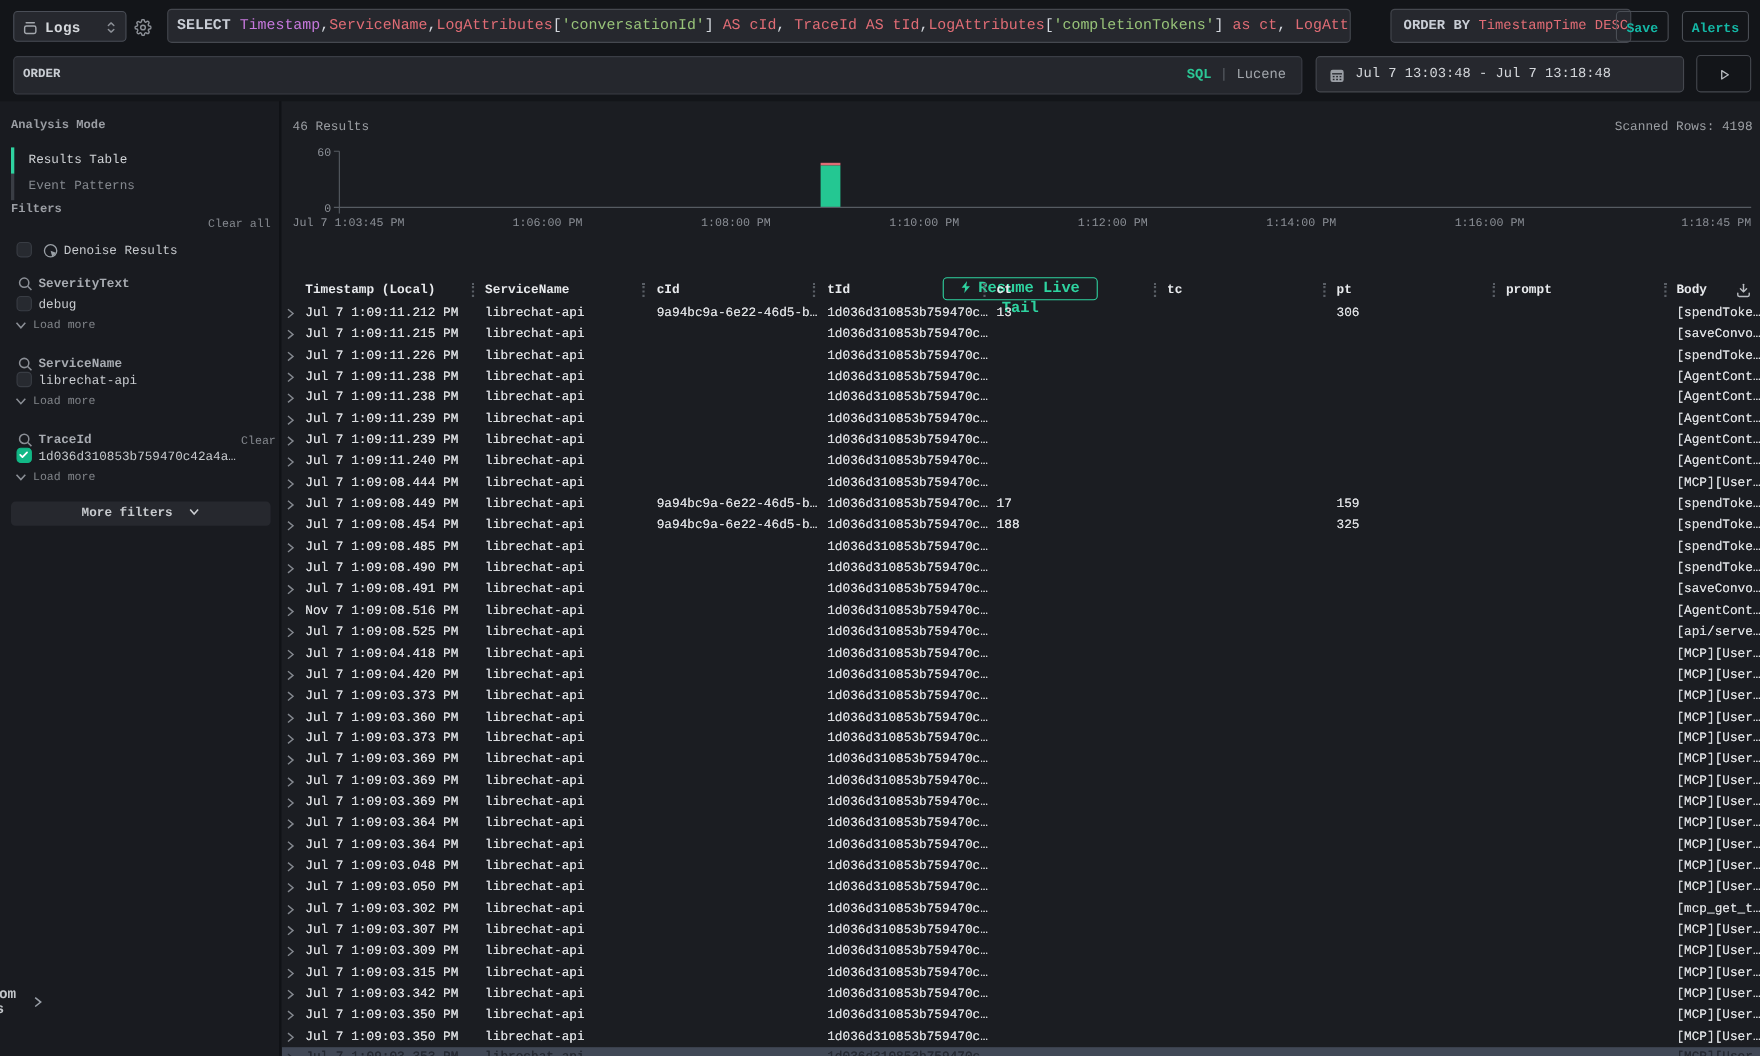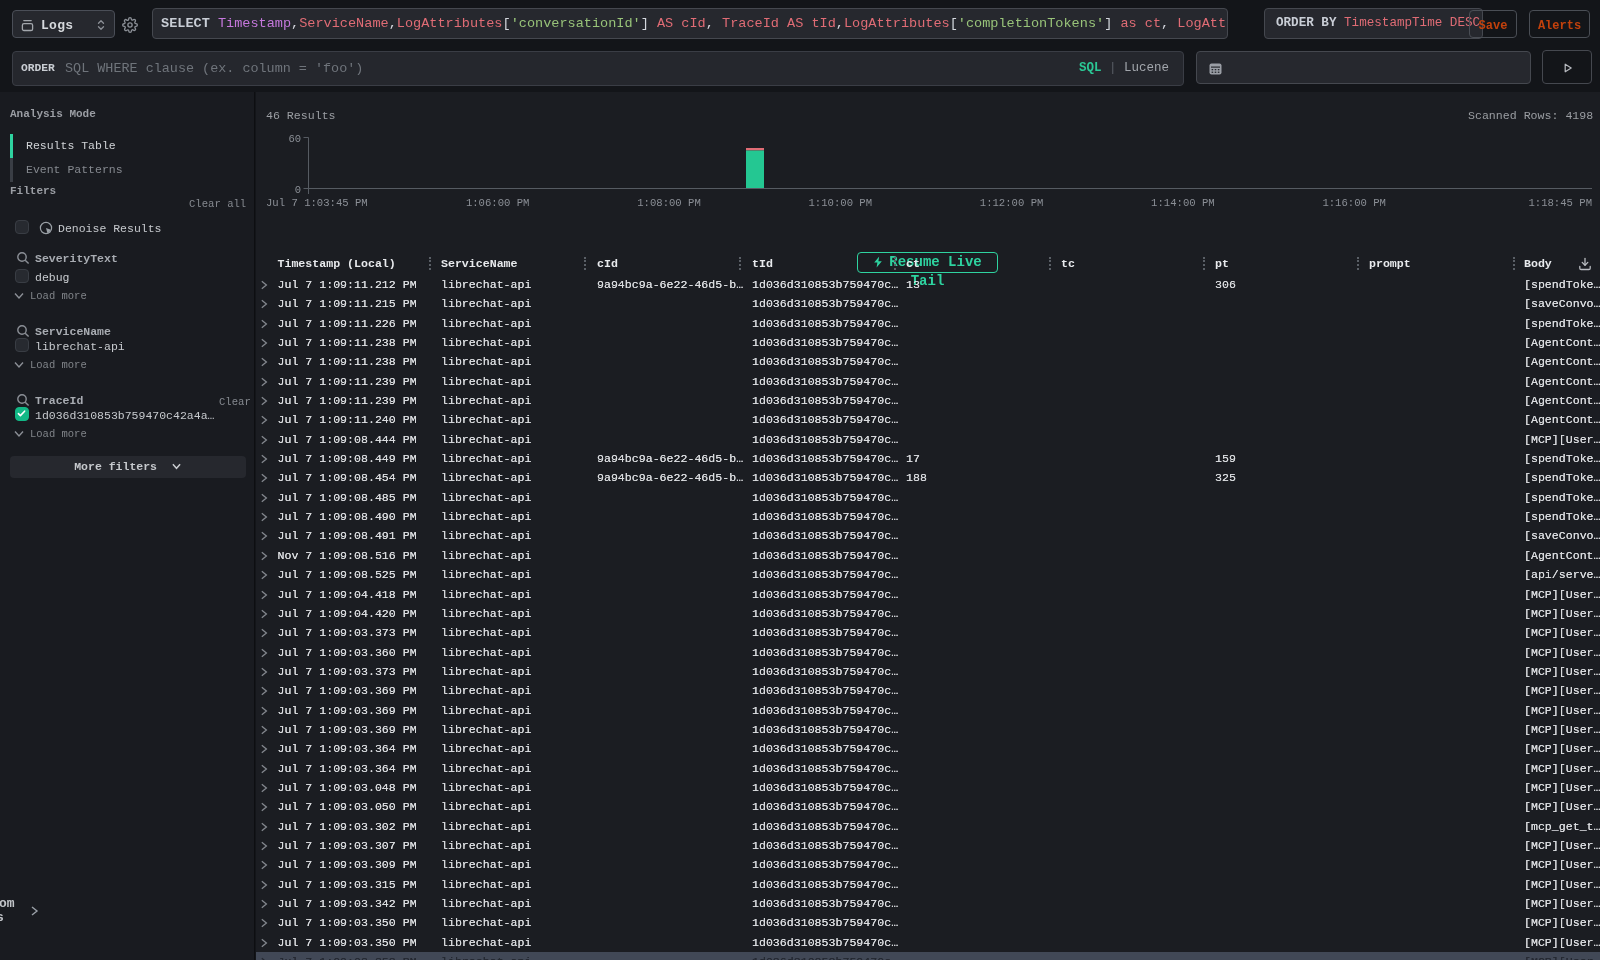--- a/index.html
+++ b/index.html
@@ -20,21 +20,21 @@
     padding-left:8px; white-space:nowrap; overflow:hidden; }
   #orderby { left:1238px; top:8px; width:219px; height:31px; background:#26282e;
     border:1px solid #45484f; border-radius:4px; line-height:29px; font-size:12.6px;
     padding-left:11px; white-space:nowrap; overflow:hidden;margin-left:26px; }
   .kw  { color:#c9ced6; font-weight:bold; }
   .fld { color:#e06c75; }
   .typ { color:#c678dd; }
   .str { color:#98c379; }
   .pn  { color:#d4d8de; }
   .btn { background:transparent; border:1px solid #4a4e55; border-radius:4px;
-    color:#c2410c; font-weight:bold; font-size:12px; text-align:center; }
+    color:#14b8a6; font-weight:bold; font-size:12px; text-align:center; }
   #savebtn { left:1469px; top:10px; width:48px; height:28px; line-height:31px; }
   #alertsbtn { left:1529px; top:10px; width:61px; height:28px; line-height:31px; }
   #wherebar { left:12px; top:51px; width:1172px; height:35px; background:#25272d;
     border:1px solid #3a3d45; border-radius:4px; line-height:33px; font-size:12.5px; }
   #wherebar .wl { position:absolute; left:8px; top:0; font-size:11.3px; font-weight:bold; color:#c9cdd3; }
   #wherebar .ph { position:absolute; left:52px; top:0; font-size:13.45px; color:#6f747b; }
   #wherebar .lng { position:absolute; right:14px; top:0; }
   #datebox { left:1196px; top:51px; width:335px; height:33px; background:#26282e;
     border:1px solid #45484f; border-radius:4px; line-height:31px; font-size:12.5px; color:#d4d7db; }
   #playbtn { left:1542px; top:50px; width:50px; height:34px; border:1px solid #45484f; border-radius:4px; }
@@ -98,37 +98,37 @@
 
 <div class="abs" id="sqlinput"><span class="kw">SELECT&nbsp;</span><span class="typ">Timestamp</span><span class="pn">,</span><span class="fld">ServiceName</span><span class="pn">,</span><span class="fld">LogAttributes</span><span class="pn">[</span><span class="str">'conversationId'</span><span class="pn">]</span><span class="fld">&nbsp;AS&nbsp;cId</span><span class="pn">,</span><span class="fld">&nbsp;TraceId&nbsp;AS&nbsp;tId</span><span class="pn">,</span><span class="fld">LogAttributes</span><span class="pn">[</span><span class="str">'completionTokens'</span><span class="pn">]</span><span class="fld">&nbsp;as&nbsp;ct</span><span class="pn">,</span><span class="fld">&nbsp;LogAtt</span></div>
 
 <div class="abs" id="orderby"><span class="kw">ORDER&nbsp;BY&nbsp;</span><span class="fld">TimestampTime&nbsp;DESC</span></div>
 
 <div class="abs btn" id="savebtn">Save</div>
 <div class="abs btn" id="alertsbtn">Alerts</div>
 
 <div class="abs" id="wherebar">
   <span class="wl">ORDER</span>
-  <span class="ph">SQL WHERE clause (ex. column = 'foo')</span>
   <span class="lng"><span style="color:#2bc795;font-weight:bold">SQL</span><span style="color:#5a5f66">&nbsp;|&nbsp;</span><span style="color:#a2a6ac">Lucene</span></span>
 </div>
 
 <div class="abs" id="datebox">
   <svg class="abs" style="left:12px;top:10px" width="13" height="13" viewBox="0 0 13 13">
     <rect x="0.5" y="1.5" width="12" height="11" rx="2" fill="#9a9ea5"></rect>
     <rect x="2" y="4.5" width="9" height="1.2" fill="#26282e"></rect>
     <g fill="#26282e">
       <rect x="2.6" y="7" width="1.6" height="1.3"></rect>
         <rect x="5.7" y="7" width="1.6" height="1.3"></rect>
         <rect x="8.8" y="7" width="1.6" height="1.3"></rect>
       <rect x="2.6" y="9.6" width="1.6" height="1.3"></rect>
         <rect x="5.7" y="9.6" width="1.6" height="1.3"></rect>
         <rect x="8.8" y="9.6" width="1.6" height="1.3"></rect>
     </g>
   </svg>
+  <span class="abs" style="left:35px">Jul 7 13:03:48 - Jul 7 13:18:48</span>
 </div>
 
 <div class="abs" id="playbtn">
   <svg class="abs" style="left:19px;top:11px" width="12" height="12" viewBox="0 0 12 12">
     <path d="M3.2 2.2 L9.2 6 L3.2 9.8 Z" fill="none" stroke="#b8bbc0" stroke-width="1.2" stroke-linejoin="round"></path>
   </svg>
 </div>
 
 <div class="sb shead" style="left:10px;top:108px">Analysis Mode</div>
 <div class="rail abs" style="top:134px;height:24px;background:#2fd3a0"></div>

